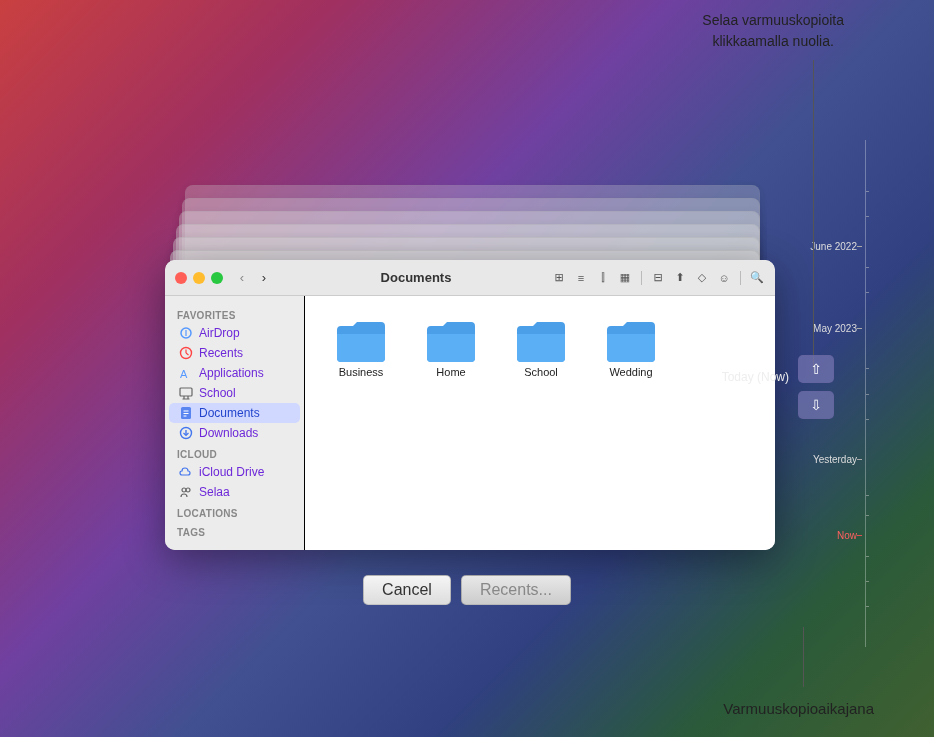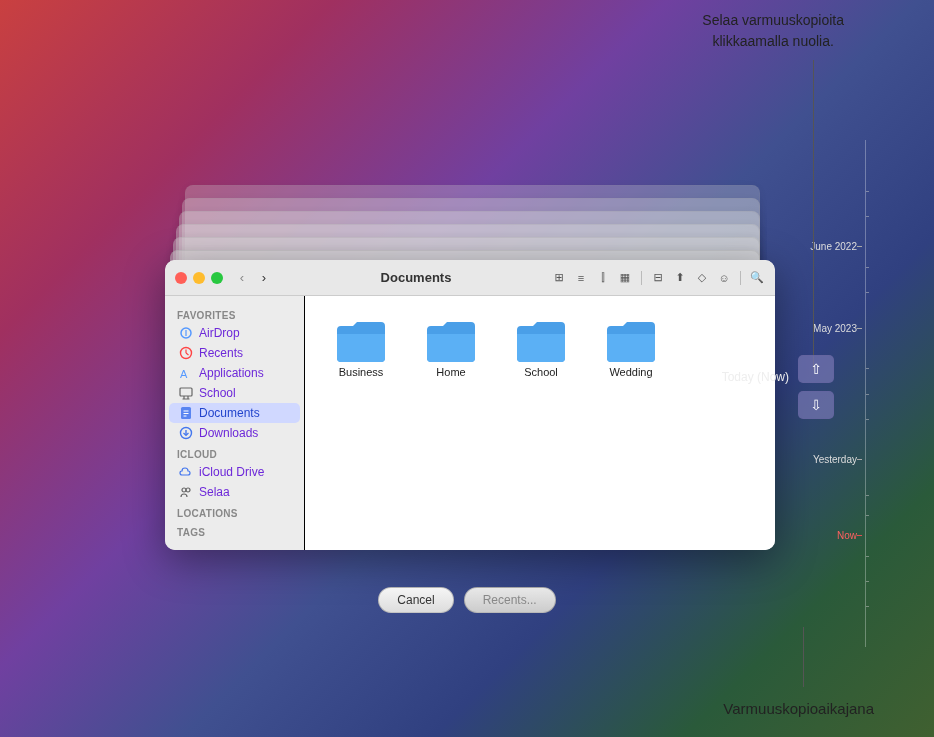--- a/index.html
+++ b/index.html
@@ -256,26 +256,25 @@
       left: 0;
       right: 0;
       display: flex;
       justify-content: center;
       gap: 10px;
       z-index: 6;
     }
 
     .btn {
       padding: 5px 18px;
-      border-radius: 13px;
-      font-size: 12px;
+      border-radius: 5px;
+      font-size: 16px;
       cursor: pointer;
       border: 1px solid rgba(0,0,0,0.2);
       font-family: inherit;
-      margin-top: 12px;
     }
 
     .btn-cancel {
       background: linear-gradient(to bottom, #f5f5f5, #ddd);
       color: #333;
     }
 
     .btn-restore {
       background: linear-gradient(to bottom, #e8e8e8, #ccc);
       color: #888;

